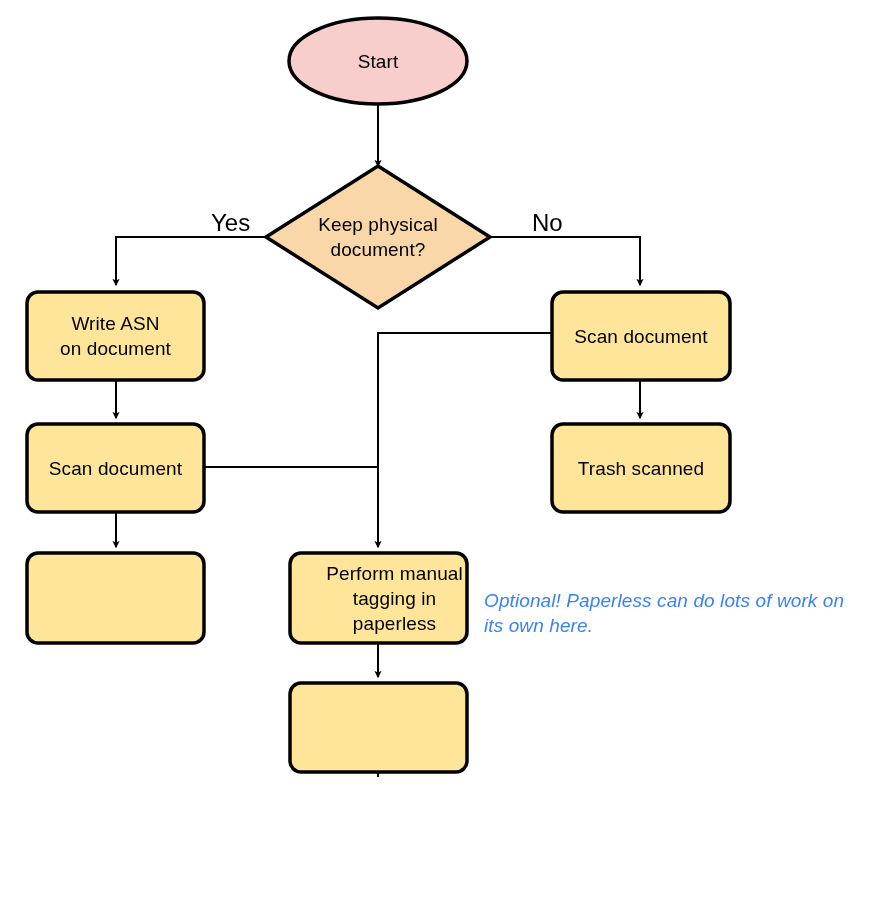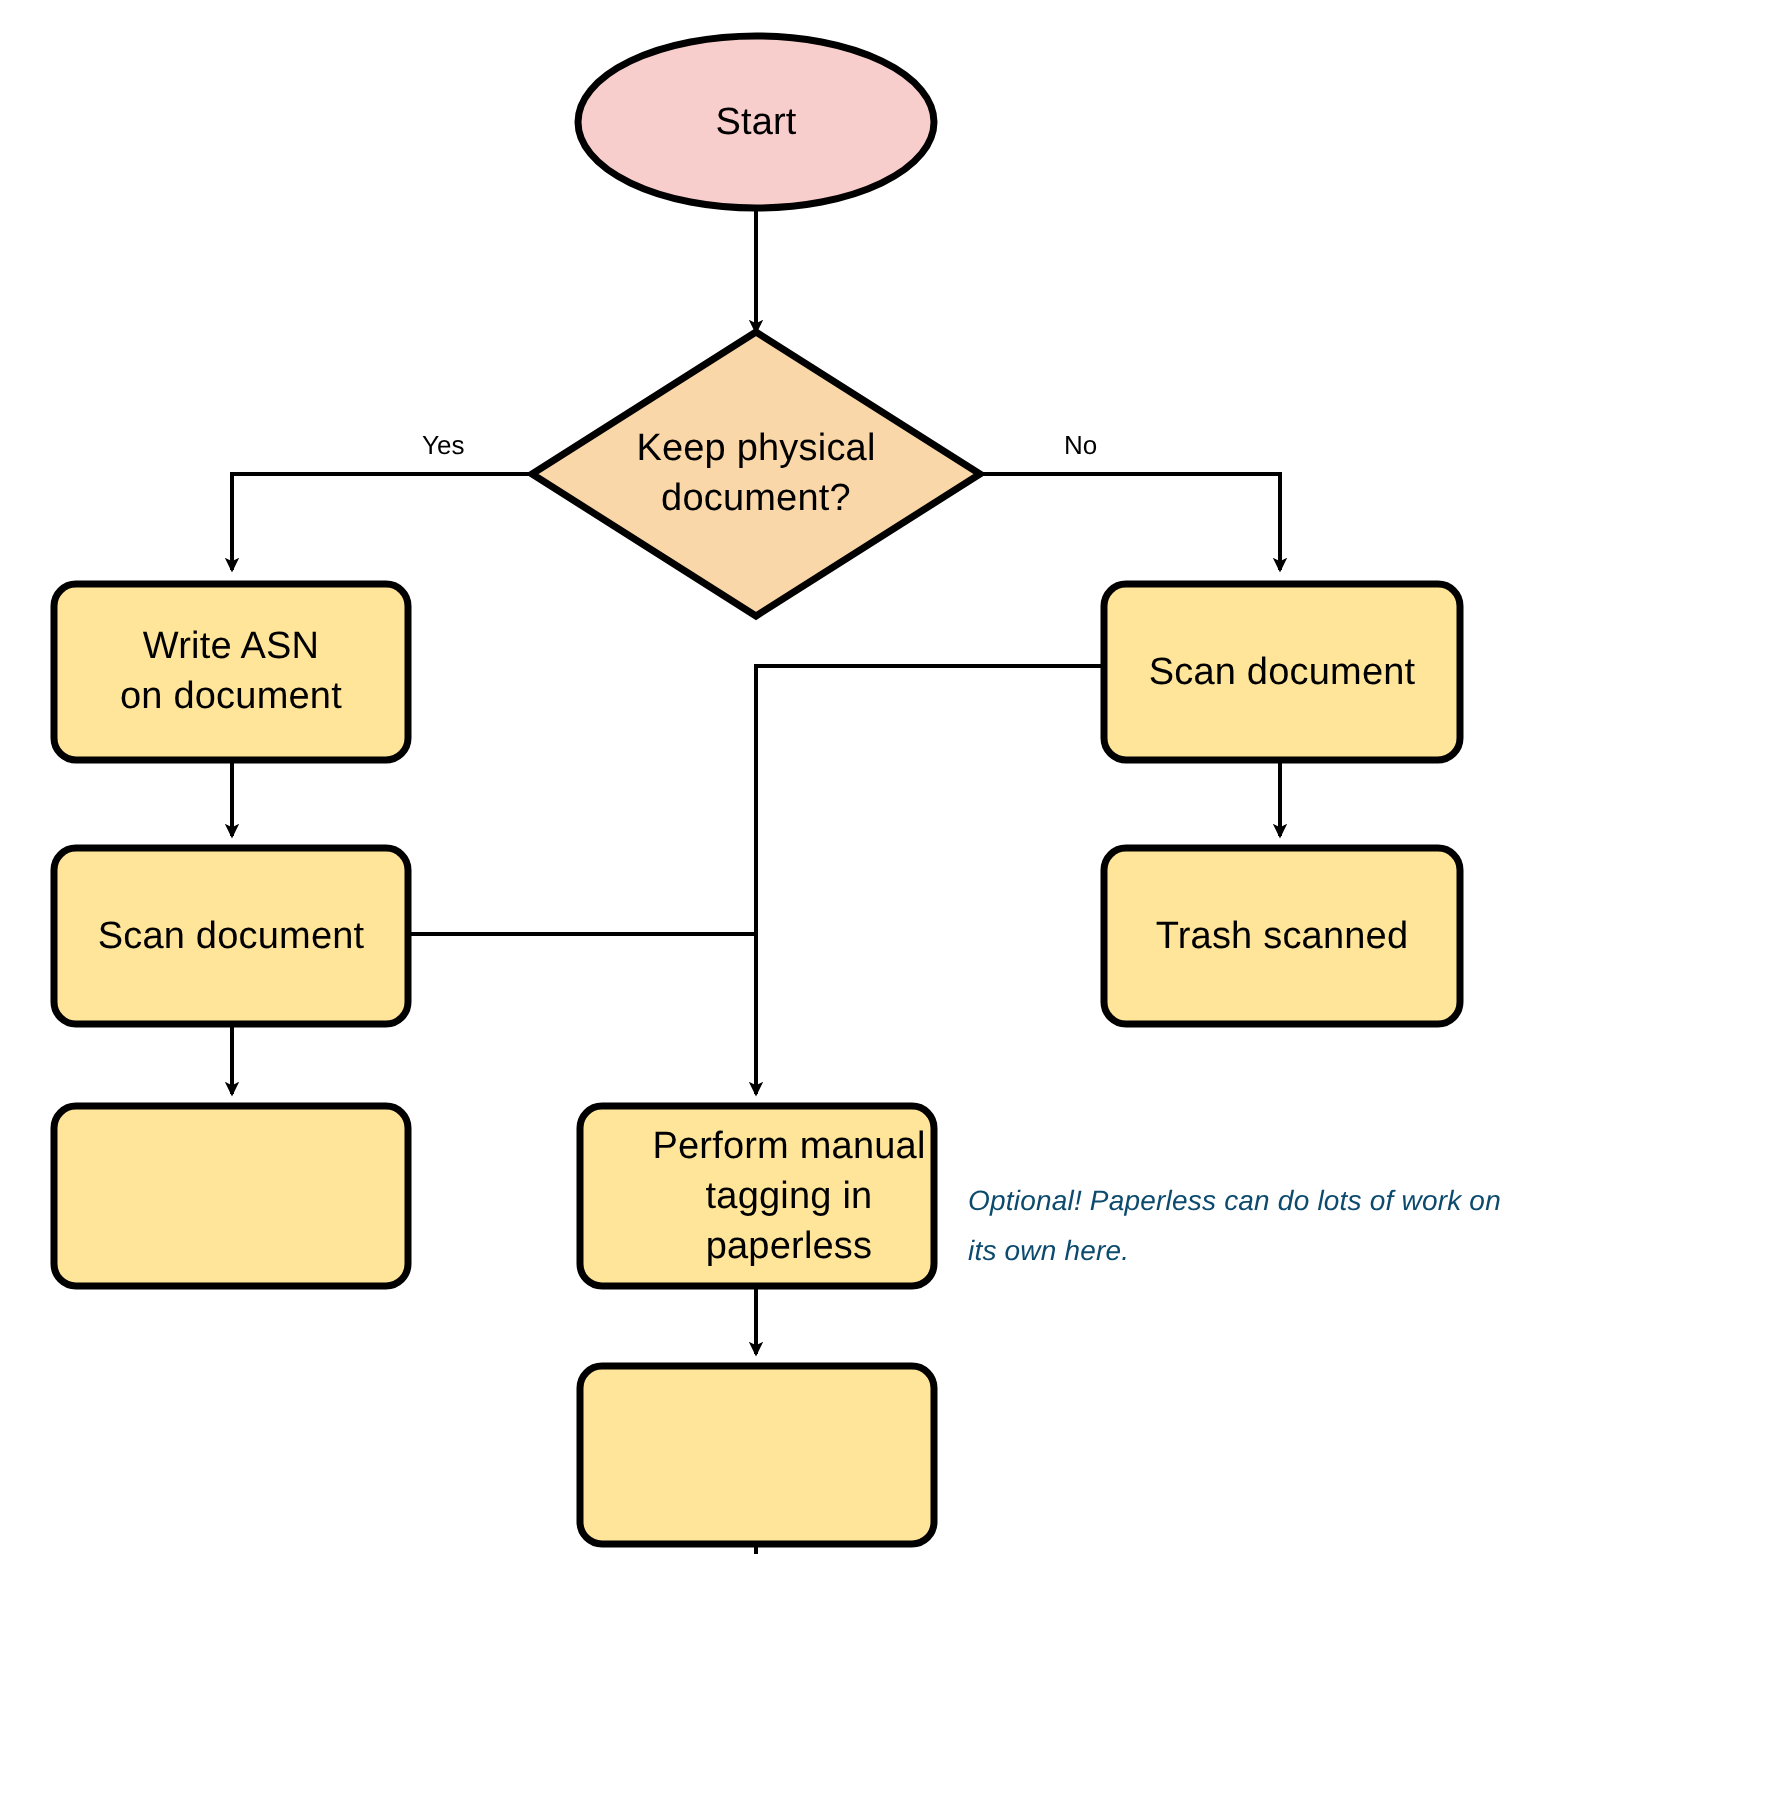--- a/index.html
+++ b/index.html
@@ -38,30 +38,30 @@
     font-size: 19px;
     line-height: 25px;
     white-space: pre-line;
     pointer-events: none;
     letter-spacing: 0.1px;
   }
   .edge-label {
     position: absolute;
     color: #000000;
     font-family: "Liberation Sans", sans-serif;
-    font-size: 13px;
+    font-size: 24px;
     line-height: 21px;
     white-space: nowrap;
   }
   .note-text {
     position: absolute;
-    color: #0c4a6e;
+    color: #3b82f6;
     font-family: "Liberation Sans", sans-serif;
     font-style: italic;
-    font-size: 14px;
+    font-size: 19px;
     line-height: 25px;
     white-space: pre-line;
     letter-spacing: 0.1px;
   }
 </style>
 </head>
 <body>
 
 <div id="flow-root">
 

